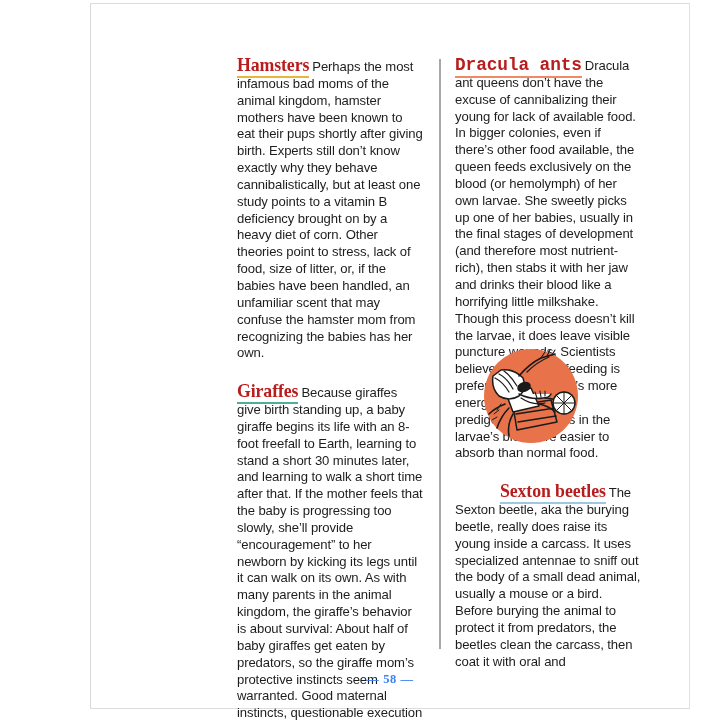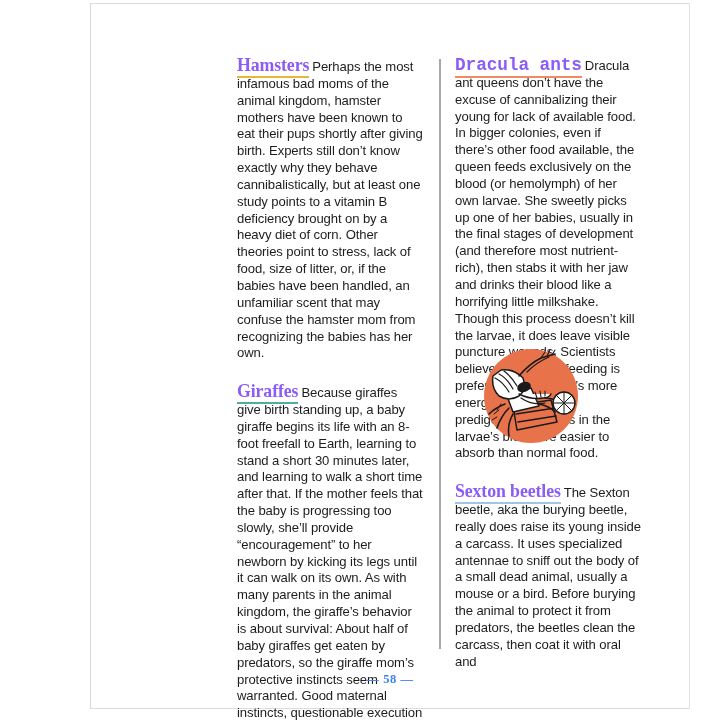--- a/index.html
+++ b/index.html
@@ -56,34 +56,34 @@
     text-align: left;
     margin: 0;
     letter-spacing: -0.1px;
   }
 
   .heading {
     font-family: "Liberation Serif", serif;
     font-weight: bold;
     font-size: 17.8px;
     line-height: 18px;
-    color: #8b5cf6;
+    color: #b91c1c;
     letter-spacing: -0.1px;
     padding-bottom: 1px;
     border-bottom-style: solid;
     border-bottom-width: 2.6px;
     display: inline;
     box-decoration-break: clone;
     -webkit-box-decoration-break: clone;
     margin-right: 3px;
   }
   .heading.accent-gold    { border-bottom-color: #e8b73a; }
   .heading.accent-teal    { border-bottom-color: #4fae9a; }
   .heading.accent-salmon  { border-bottom-color: #ef8a64; font-family: Liberation Mono, monospace; }
-  .heading.accent-blue    { border-bottom-color: #9ec7e0; }
+  .heading.accent-blue    { border-bottom-color: #9ec7e0; margin-left: 45px; }
 
   
   #ant-illustration {
     position: absolute;
     left: 483px;
     top: 348px;
     width: 96px;
     height: 96px;
     pointer-events: none;
   }

